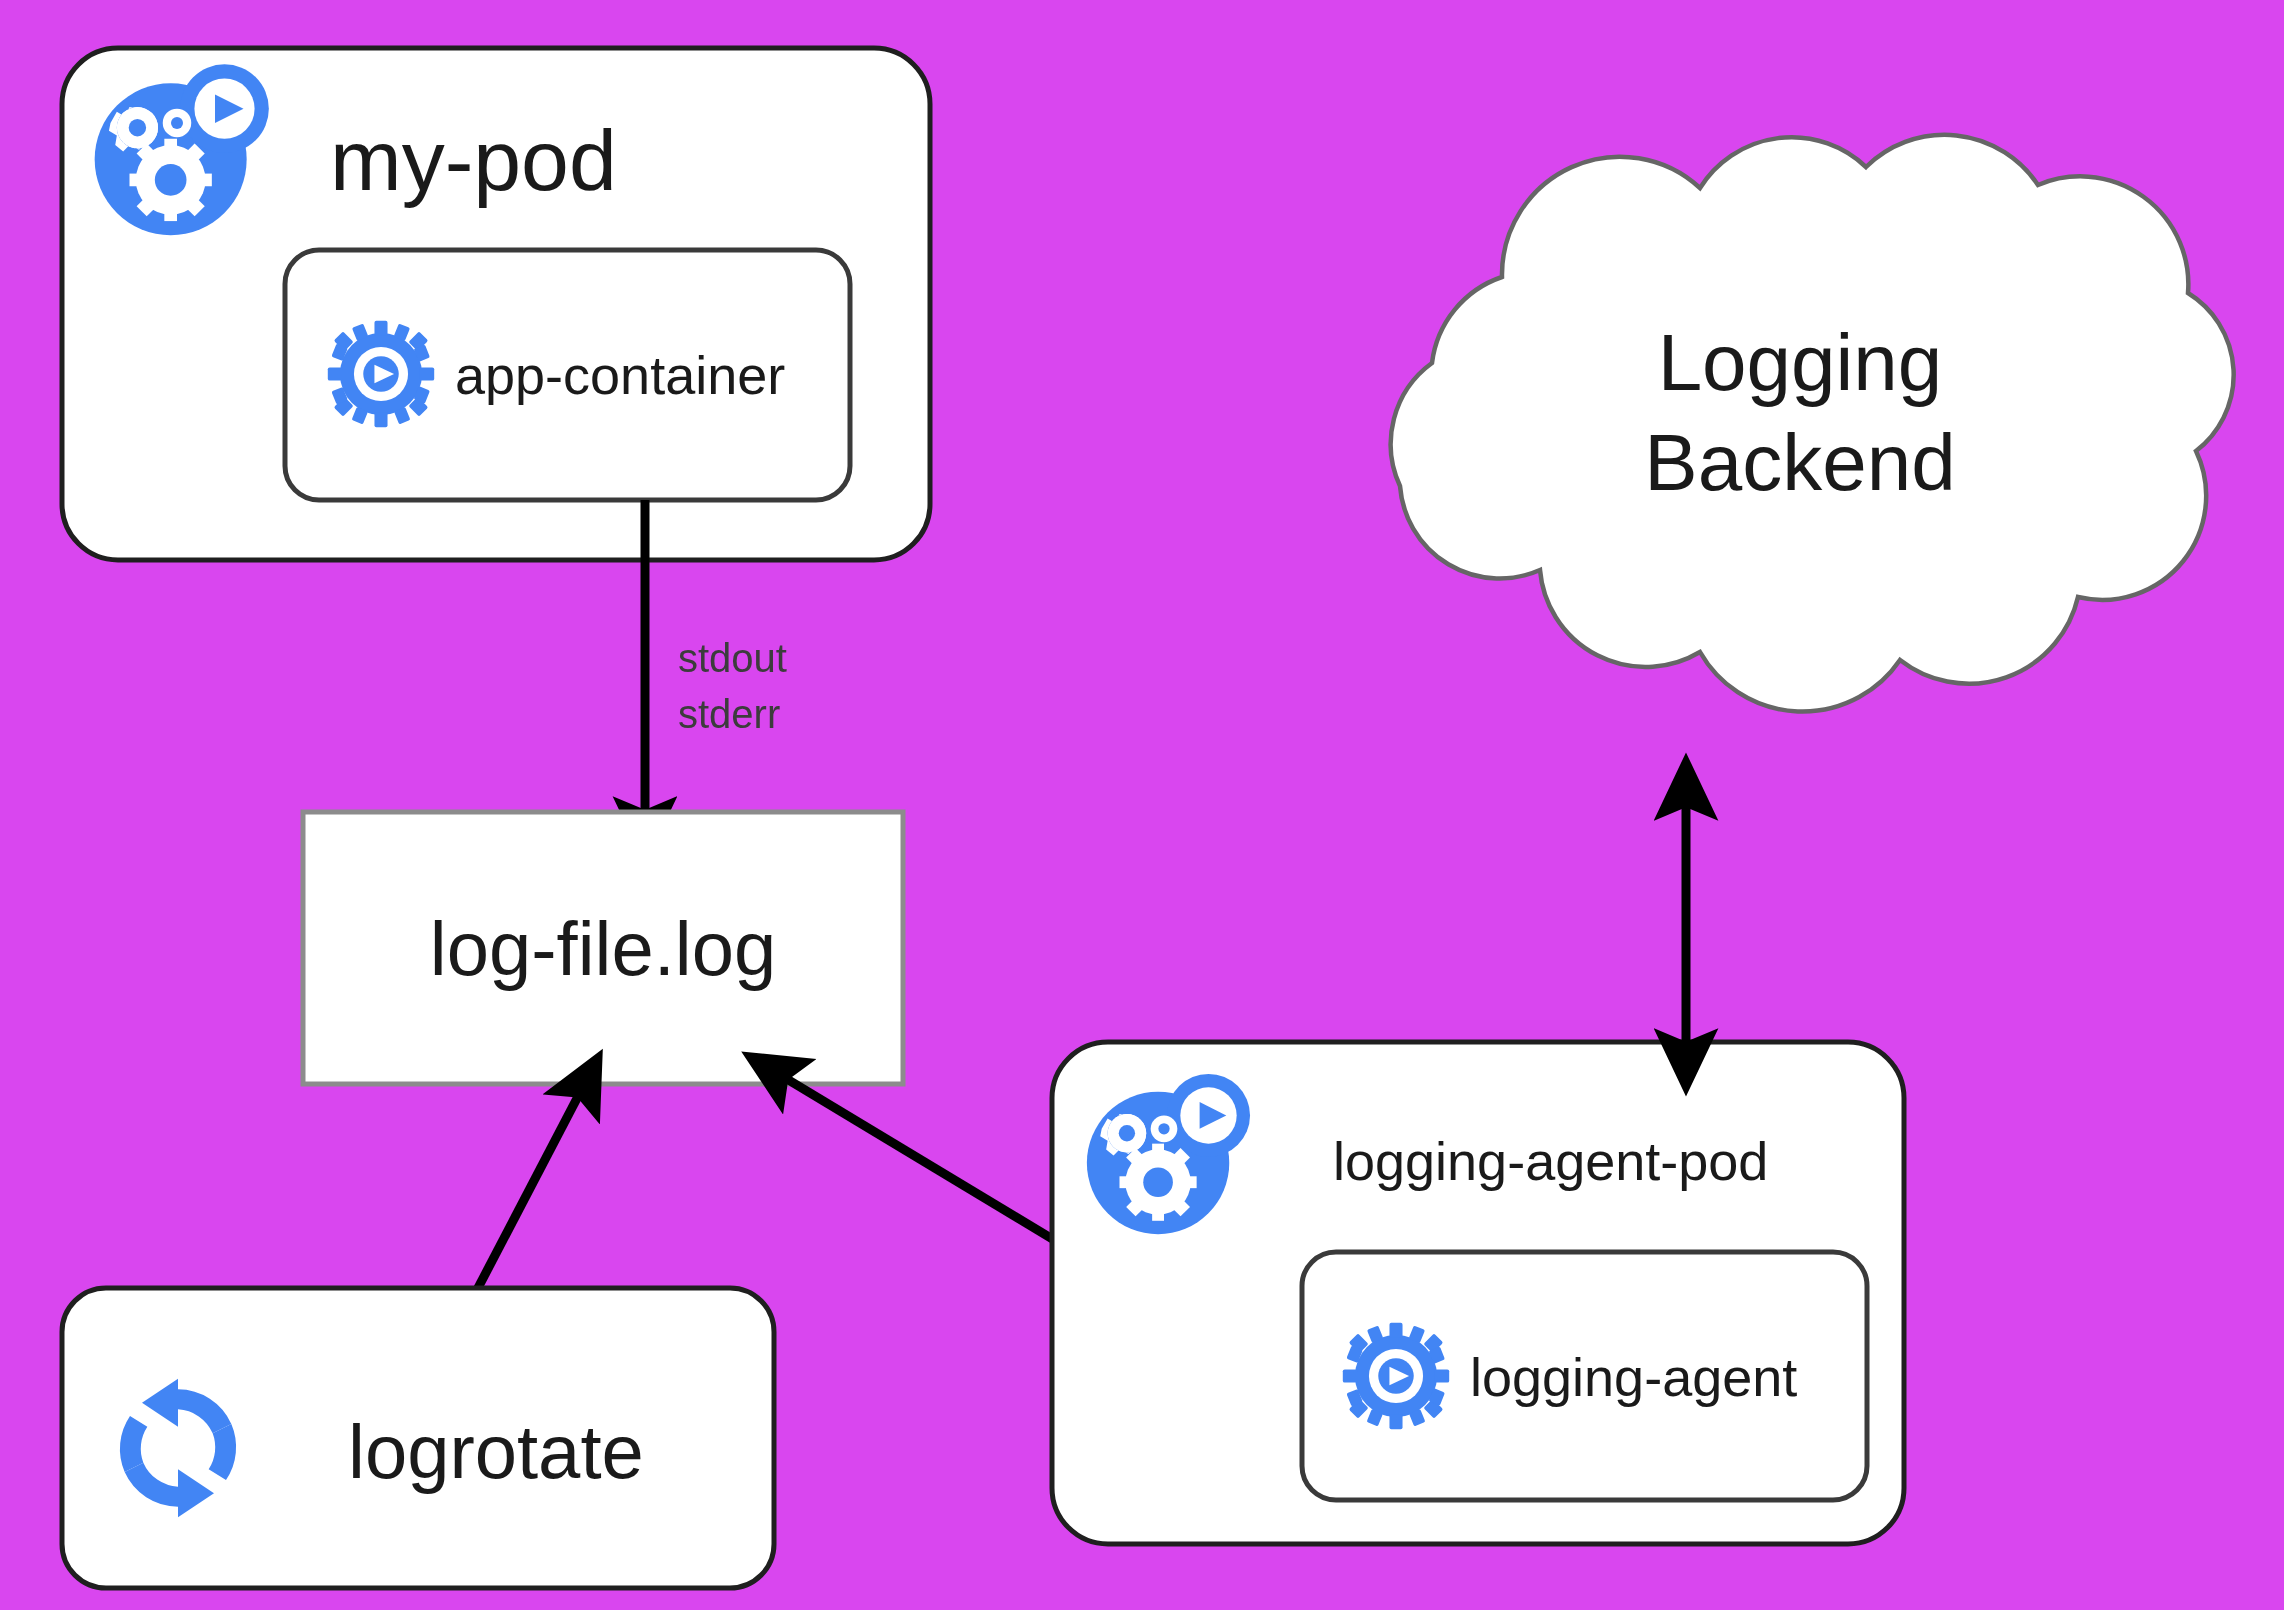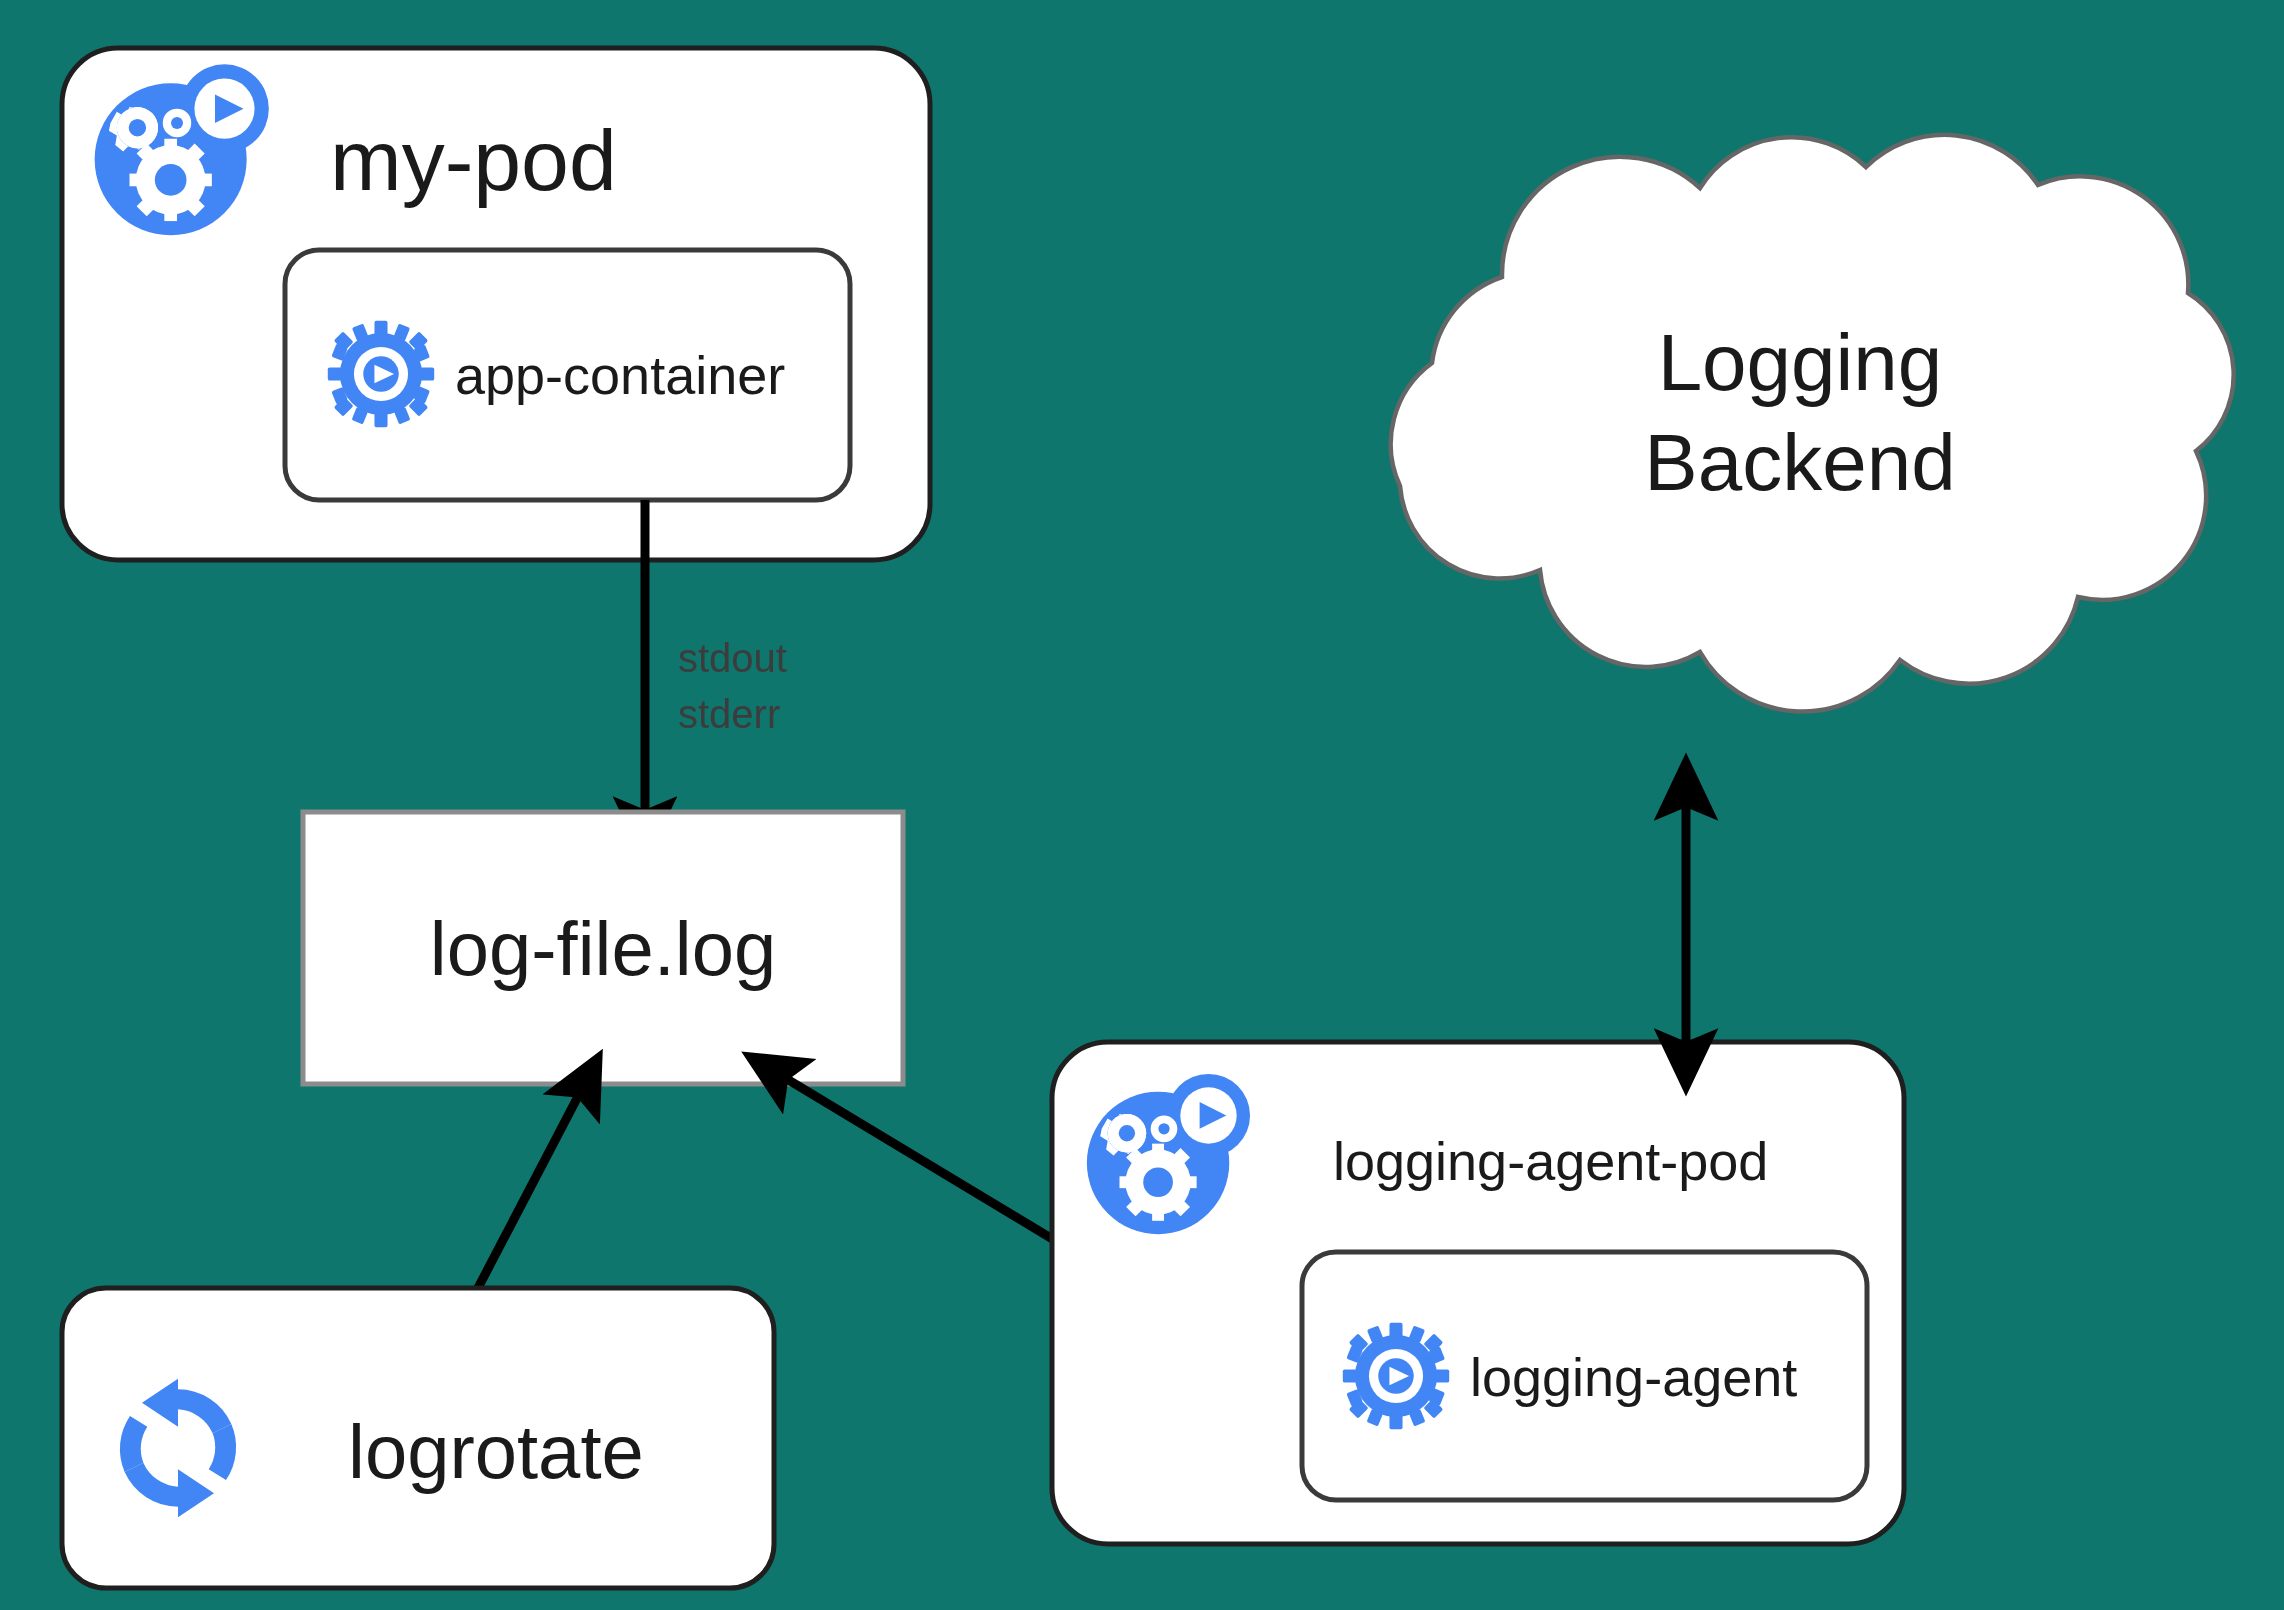--- a/index.html
+++ b/index.html
@@ -10,21 +10,21 @@
   body {
     width: 2284px;
     height: 1610px;
     font-family: "Liberation Sans", sans-serif;
     overflow: hidden;
   }
   #diagram-root {
     position: relative;
     width: 2284px;
     height: 1610px;
-    background: #0f766e;
+    background: #d946ef;
   }
   svg.canvas {
     position: absolute;
     top: 0;
     left: 0;
     width: 2284px;
     height: 1610px;
   }
   .node-label {
     font-family: "Liberation Sans", sans-serif;

